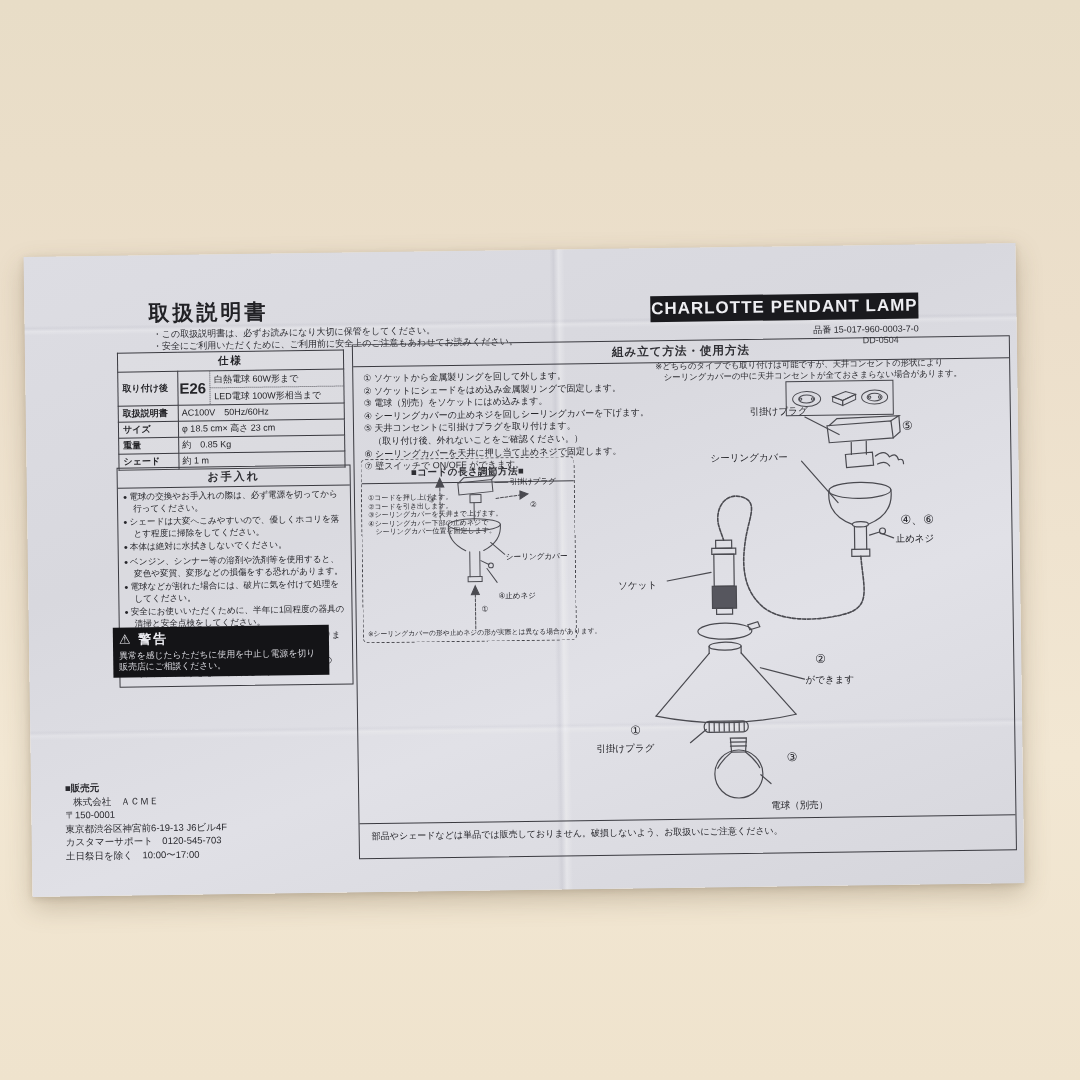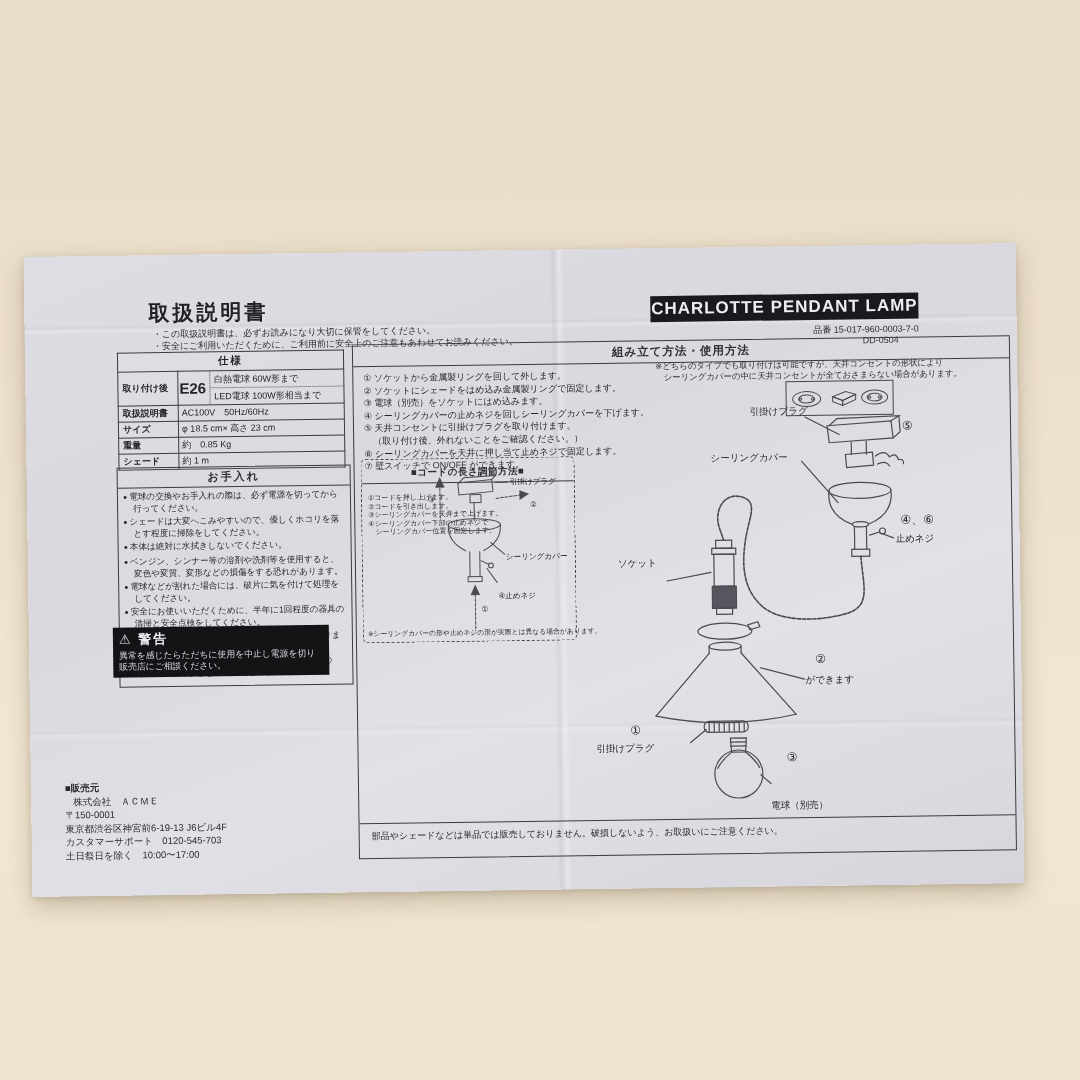--- a/index.html
+++ b/index.html
@@ -259,21 +259,21 @@
           <path d="M138,334 C133,338 127,344 124,350"></path>
           <path d="M152,334 C157,338 163,344 166,350"></path>
 
           <line x1="177" y1="366" x2="167" y2="357"></line>
         </g>
       </svg>
 
       <div class="abs lbl" style="left:356px;top:112px;">シーリングカバー</div>
       <div class="abs mk" style="left:545px;top:174px;">④、⑥</div>
       <div class="abs lbl" style="left:540px;top:195px;">止めネジ</div>
-      <div class="abs lbl" style="left:262px;top:216px;">ソケット</div>
+      <div class="abs lbl" style="left:262px;top:238px;">ソケット</div>
       <div class="abs mk" style="left:458px;top:313px;">②</div>
       <div class="abs lbl" style="left:448px;top:335px;">ができます</div>
       <div class="abs mk" style="left:272px;top:382px;">①</div>
       <div class="abs lbl" style="left:238px;top:401px;">引掛けプラグ</div>
       <div class="abs mk" style="left:428px;top:411px;">③</div>
       <div class="abs lbl" style="left:412px;top:460px;">電球（別売）</div>
 
       <div class="abs cordbox" style="left:6px;top:114px;">
         <div class="hdr">■コードの長さ調節方法■</div>
         <div class="abs cordsteps" style="left:6px;top:34px;">

